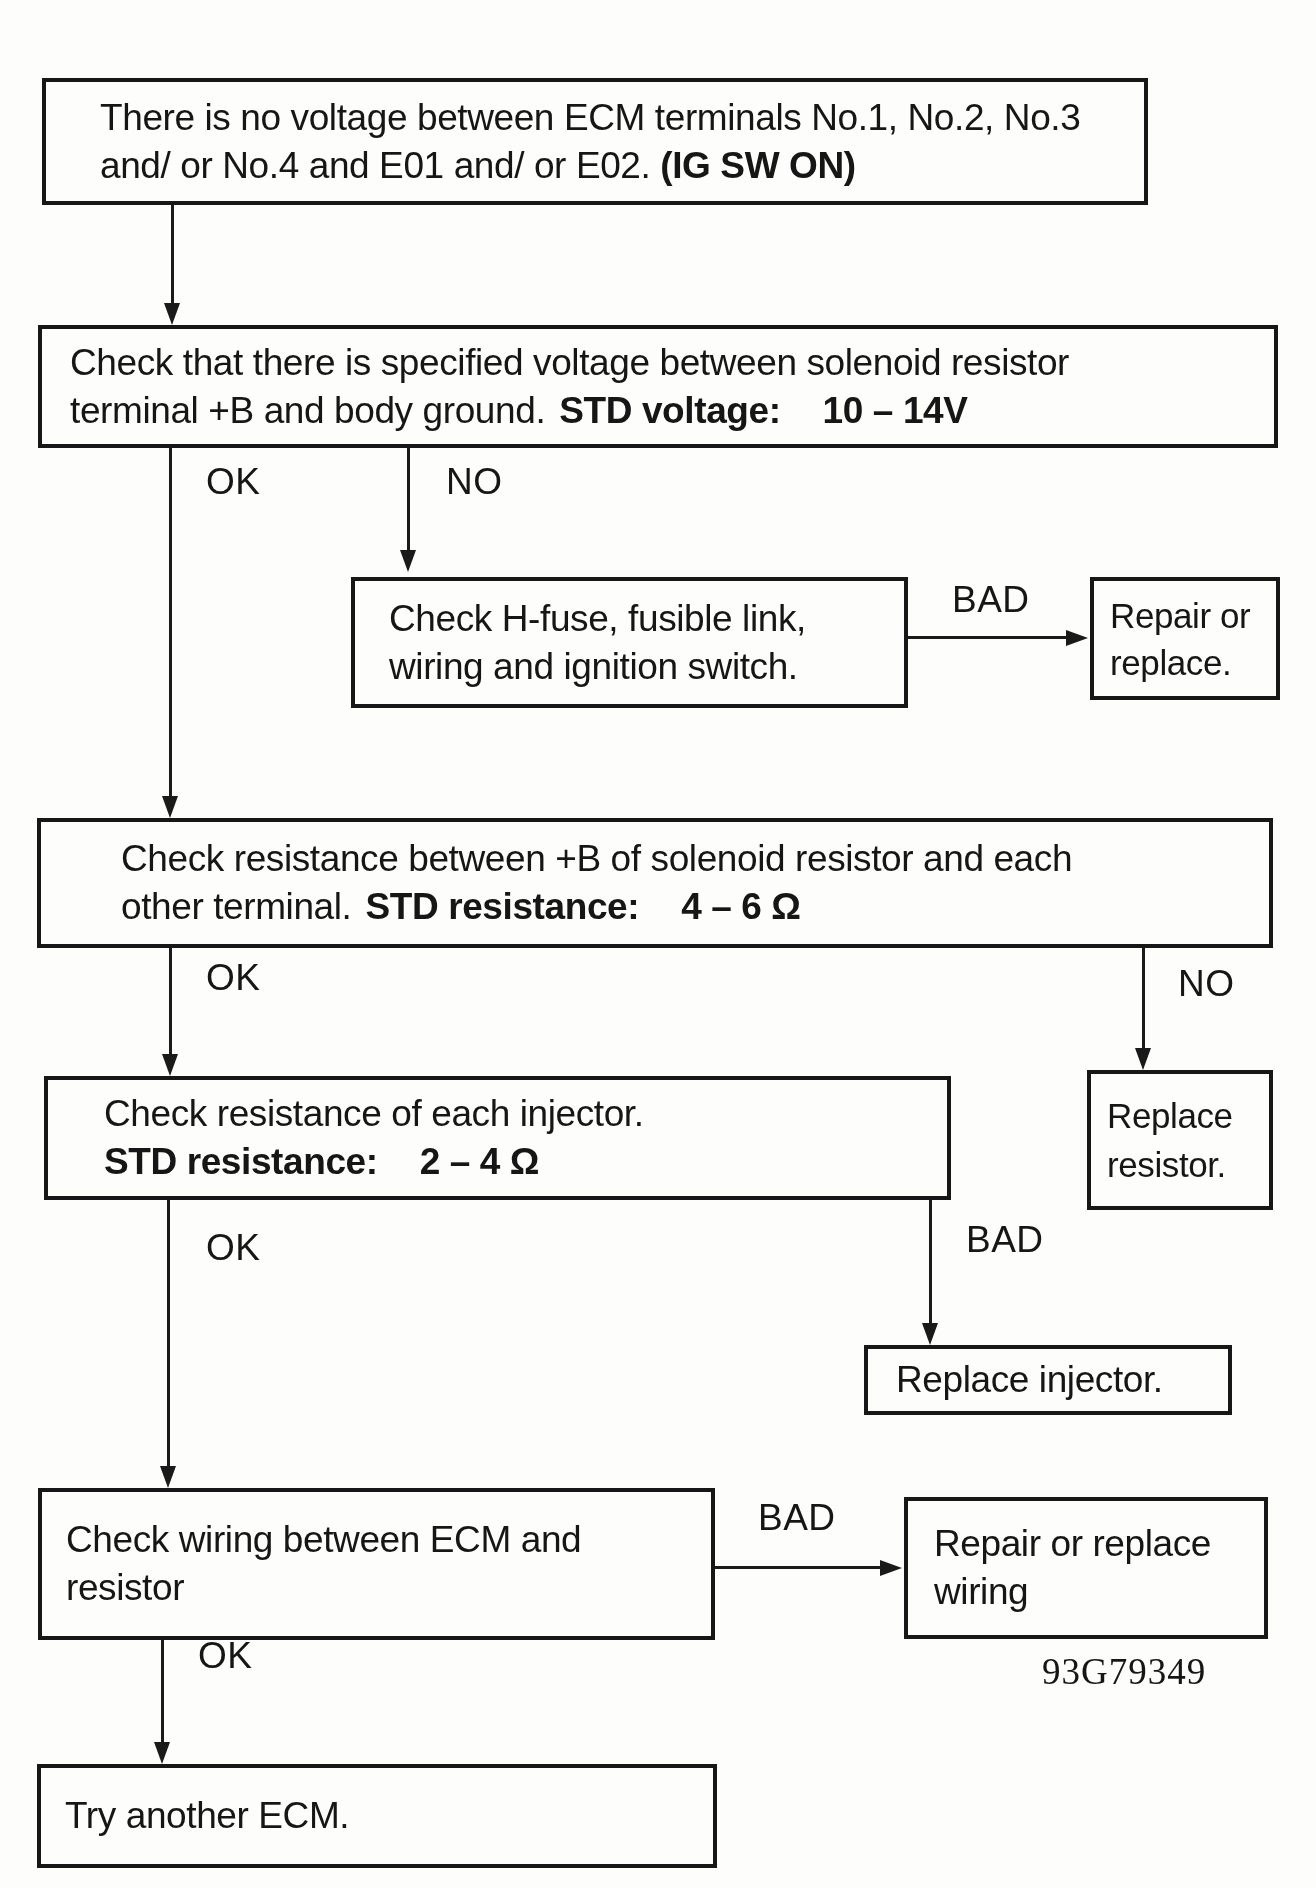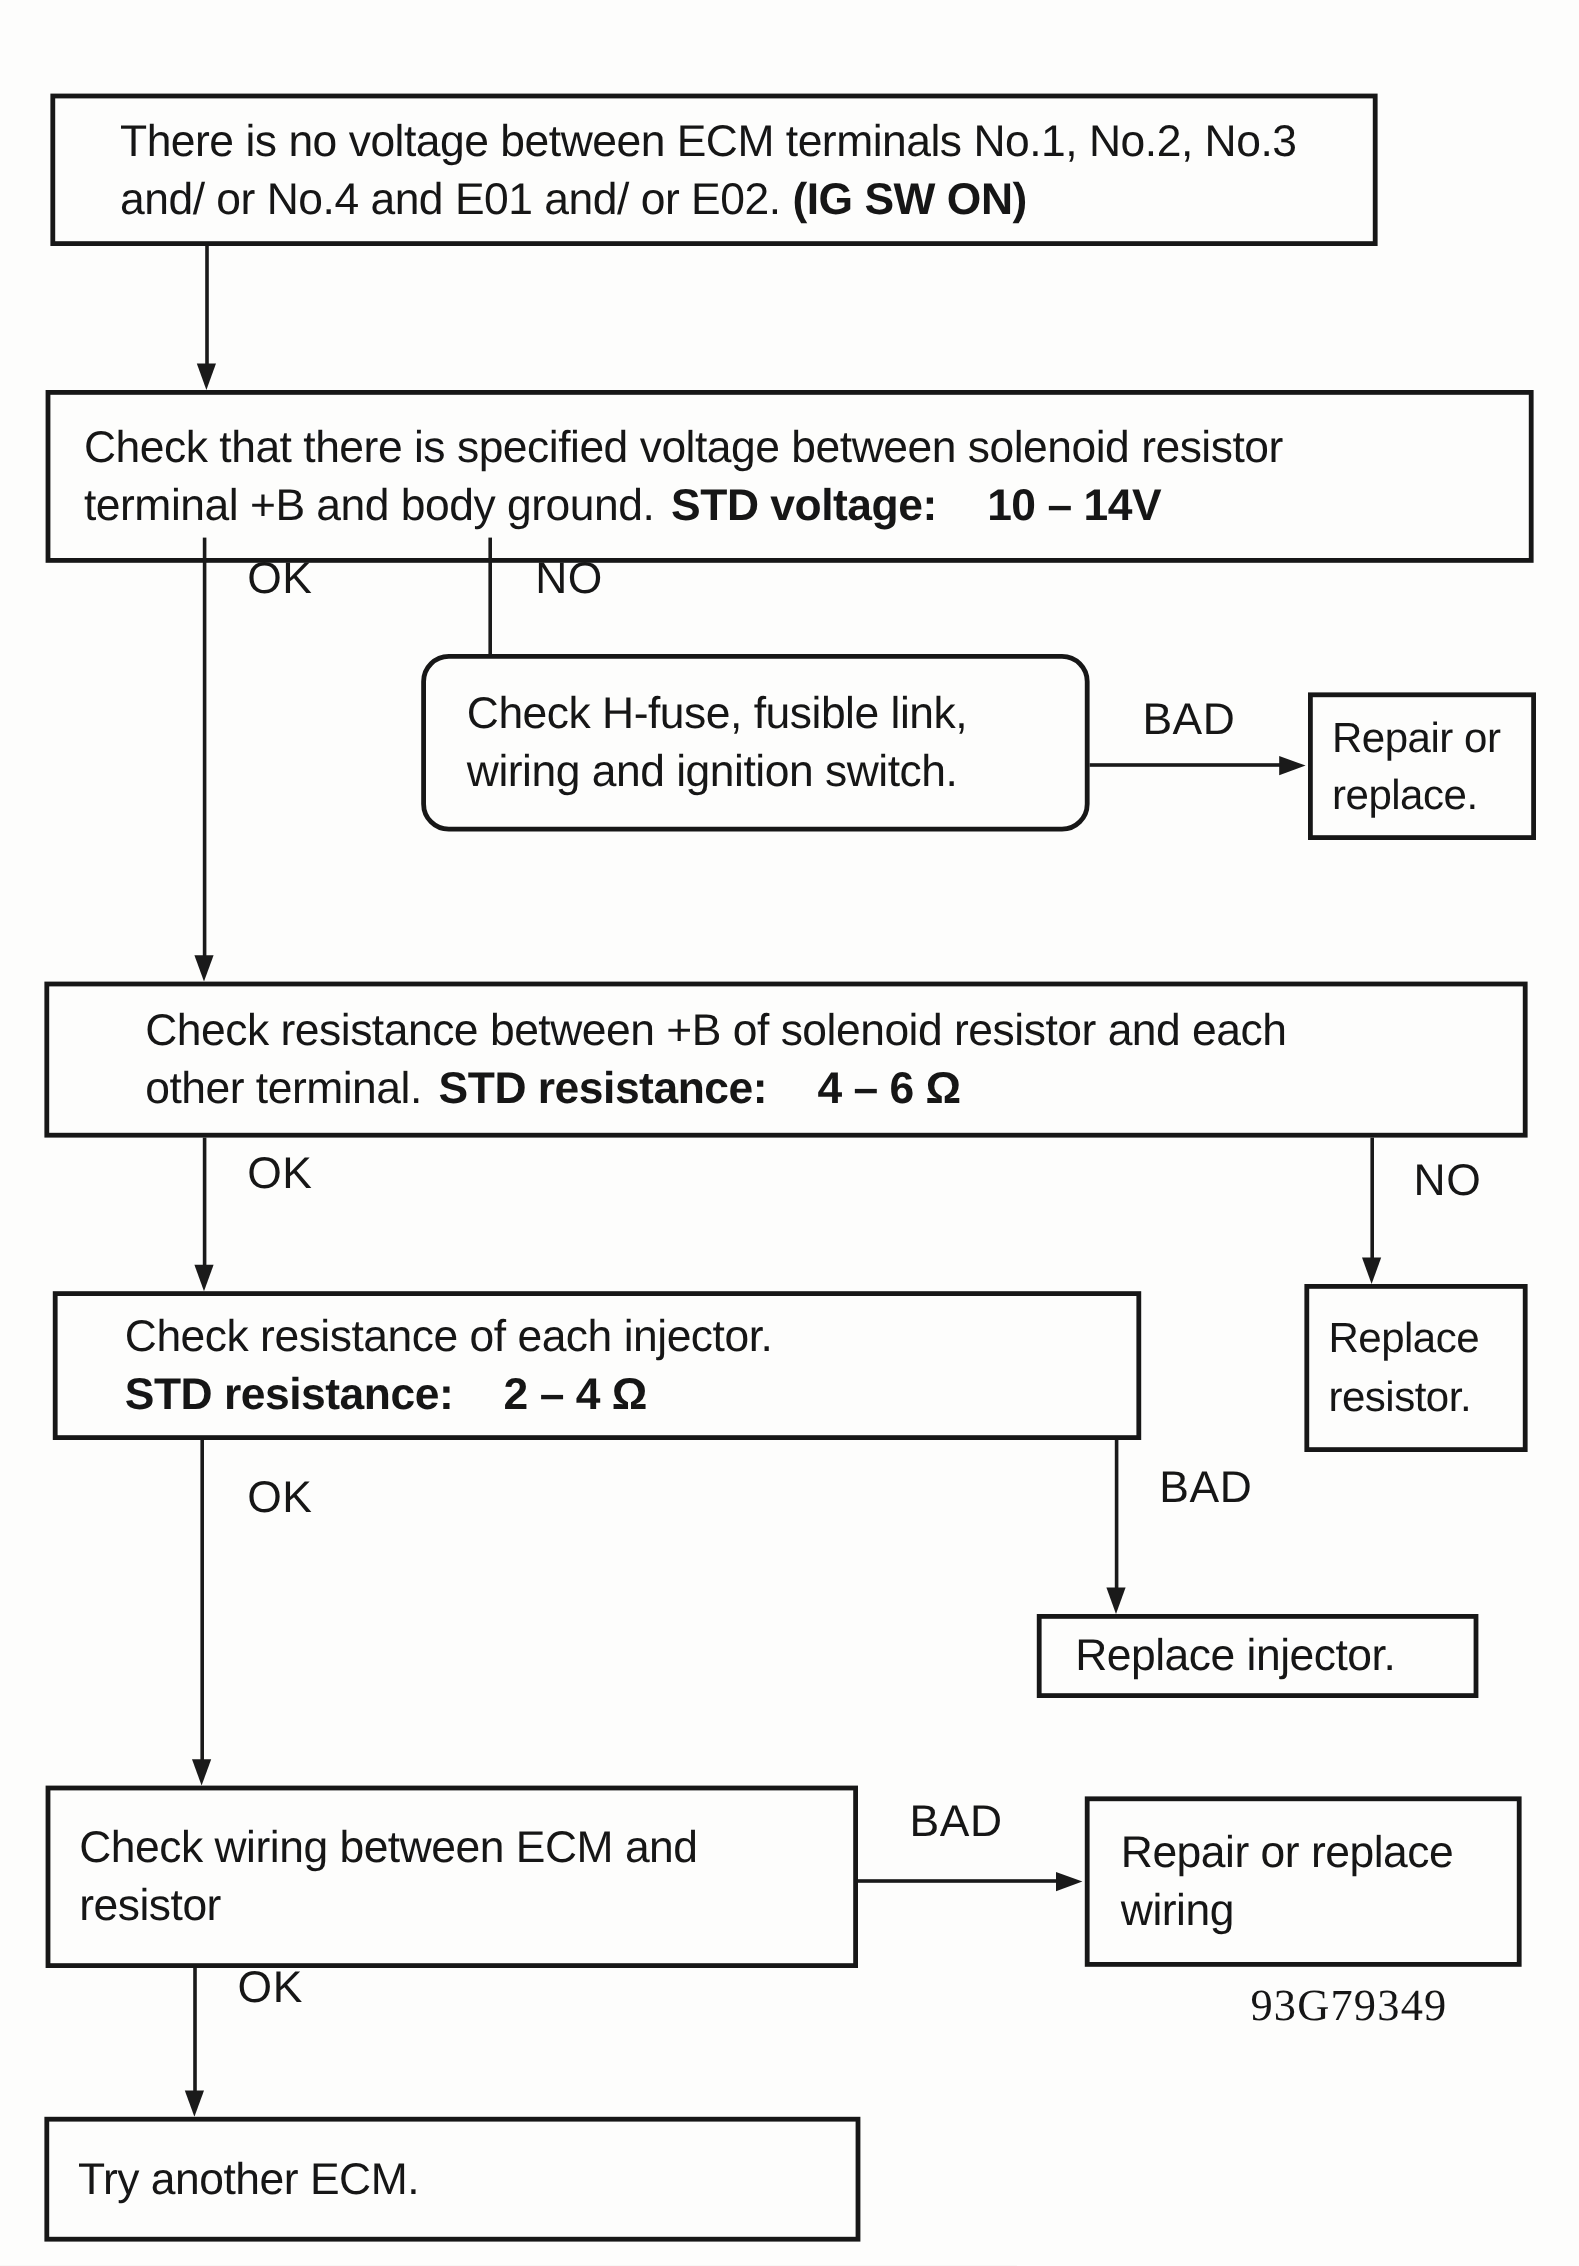--- a/index.html
+++ b/index.html
@@ -64,34 +64,34 @@
 <div id="canvas">
 
   <div class="box" style="left:42px; top:78px; width:1106px; height:127px; padding-left:54px;">
     <div class="bl">There is no voltage between ECM terminals No.1, No.2, No.3</div>
     <div class="bl"><span>and/ or No.4 and E01 and/ or E02.</span> <strong>(IG SW ON)</strong></div>
   </div>
 
   <div class="vline" style="left:171px; top:205px; height:105px;"></div>
   <div class="arrow-down" style="left:164px; top:303px;"></div>
 
-  <div class="box" style="left:38px; top:325px; width:1240px; height:144px; padding-left:28px;">
+  <div class="box" style="left:38px; top:325px; width:1240px; height:123px; padding-left:28px;">
     <div class="bl">Check that there is specified voltage between solenoid resistor</div>
     <div class="bl"><span>terminal +B and body ground.</span><span class="std-label">STD voltage:</span><span class="std-value">10 – 14V</span></div>
   </div>
 
   <div class="vline" style="left:169px; top:448px; height:352px;"></div>
   <div class="arrow-down" style="left:162px; top:796px;"></div>
   <div class="branch-label" style="left:206px; top:462px;">OK</div>
 
   <div class="vline" style="left:407px; top:448px; height:106px;"></div>
   <div class="arrow-down" style="left:400px; top:550px;"></div>
   <div class="branch-label" style="left:446px; top:462px;">NO</div>
 
-  <div class="box" style="left:351px; top:545px; width:557px; height:148px; padding-left:34px;border-radius:23px;">
+  <div class="box" style="left:351px; top:577px; width:557px; height:131px; padding-left:34px;">
     <div class="bl">Check H-fuse, fusible link,</div>
     <div class="bl">wiring and ignition switch.</div>
   </div>
 
   <div class="hline" style="left:908px; top:636px; width:164px;"></div>
   <div class="arrow-right" style="left:1066px; top:630px;"></div>
   <div class="branch-label" style="left:952px; top:580px;">BAD</div>
 
   <div class="box" style="left:1090px; top:577px; width:190px; height:123px; padding-left:16px; font-size:35px; line-height:47px;">
     <div class="bl">Repair or</div>

